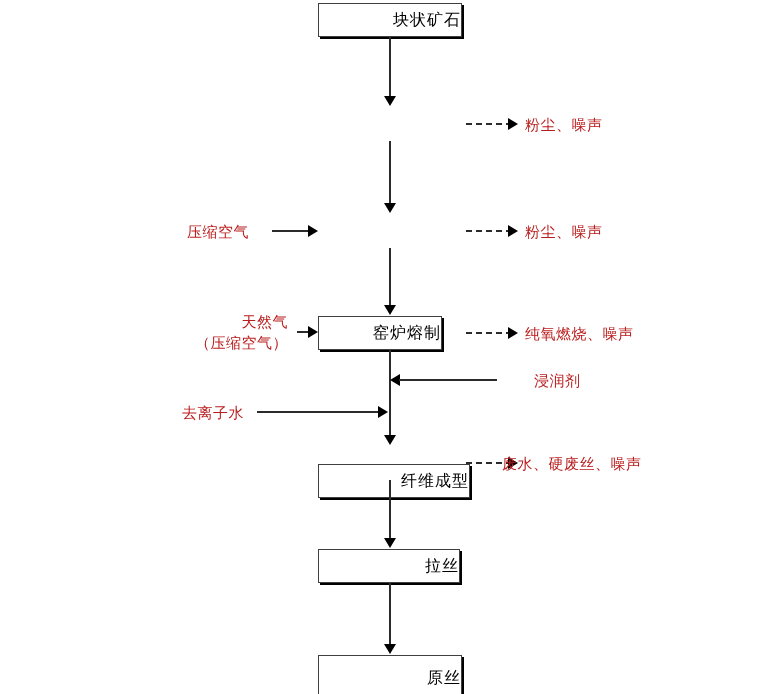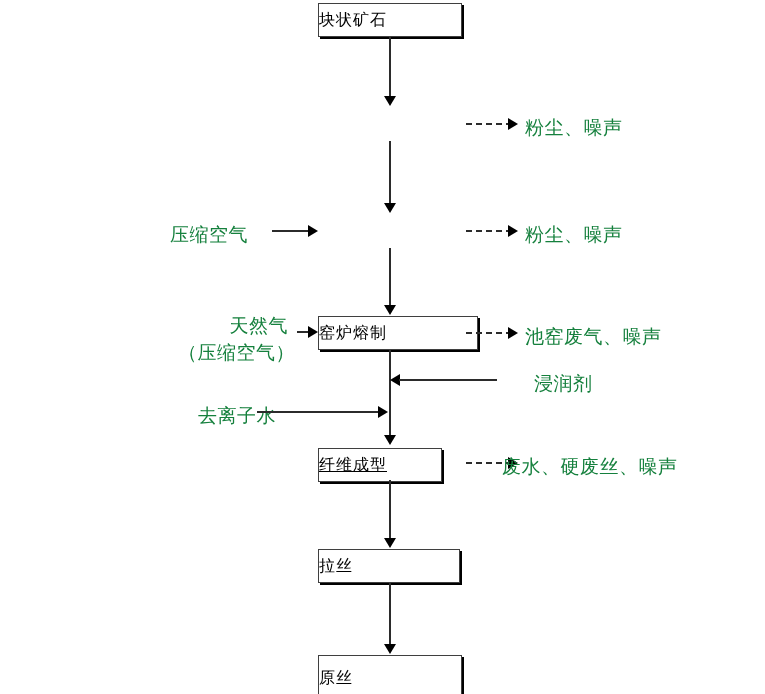--- a/index.html
+++ b/index.html
@@ -17,30 +17,30 @@
     background: #ffffff;
     overflow: hidden;
   }
   .box {
     position: absolute;
     box-sizing: border-box;
     border: 1px solid #3f3f3f;
     background: #ffffff;
     display: flex;
     align-items: center;
-    justify-content: flex-start;
+    justify-content: flex-end;
     font-size: 16px;
     color: #000000;
     letter-spacing: 1px;
     box-shadow: 2px 2px 0 0 #000000;
   }
   .label {
     position: absolute;
-    font-size: 19px;
-    color: #15803d;
+    font-size: 15px;
+    color: #b91c1c;
     white-space: nowrap;
     line-height: 1.35;
     letter-spacing: 0.5px;
   }
   .label.two-line {
     text-align: right;
     line-height: 1.4;
   }
   .vline {
     position: absolute;
@@ -86,25 +86,25 @@
 <body>
 
 <div id="canvas">
 
   <div class="box" style="left:318px; top:3px; width:144px; height:34px;">
     <span>块状矿石</span>
   </div>
 
 
 
-  <div class="box" style="left:318px; top:316px; width:160px; height:34px;">
+  <div class="box" style="left:318px; top:316px; width:124px; height:34px;">
     <span>窑炉熔制</span>
   </div>
 
-  <div class="box" style="left:318px; top:448px; width:124px; height:34px;text-decoration:underline;">
+  <div class="box" style="left:318px; top:464px; width:152px; height:34px;">
     <span>纤维成型</span>
   </div>
 
   <div class="box" style="left:318px; top:549px; width:142px; height:34px;">
     <span>拉丝</span>
   </div>
 
   <div class="box" style="left:318px; top:655px; width:144px; height:46px;">
     <span>原丝</span>
   </div>
@@ -120,48 +120,48 @@
 
   <div class="vline" style="left:389px; top:350px; height:86px;"></div>
   <div class="arrow-down" style="left:384px; top:435px;"></div>
 
   <div class="vline" style="left:389px; top:480px; height:59px;"></div>
   <div class="arrow-down" style="left:384px; top:538px;"></div>
 
   <div class="vline" style="left:389px; top:583px; height:62px;"></div>
   <div class="arrow-down" style="left:384px; top:644px;"></div>
 
-  <div class="label" style="left:170px; top:222px;">压缩空气</div>
+  <div class="label" style="left:187px; top:222px;">压缩空气</div>
   <div class="hline" style="left:272px; top:230px; width:38px;"></div>
   <div class="arrow-right" style="left:308px; top:225px;"></div>
 
   <div class="label two-line" style="left:178px; top:312px; width:110px;">
     <div>天然气</div>
     <div>（压缩空气）</div>
   </div>
   <div class="hline" style="left:297px; top:331px; width:13px;"></div>
   <div class="arrow-right" style="left:308px; top:326px;"></div>
 
   <div class="arrow-left" style="left:390px; top:374px;"></div>
   <div class="hline" style="left:399px; top:379px; width:98px;"></div>
   <div class="label" style="left:534px; top:371px;">浸润剂</div>
 
-  <div class="label" style="left:198px; top:403px;text-align:right;">去离子水</div>
+  <div class="label" style="left:182px; top:403px;text-align:right;">去离子水</div>
   <div class="hline" style="left:257px; top:411px; width:123px;"></div>
   <div class="arrow-right" style="left:378px; top:406px;"></div>
 
   <div class="dash-h" style="left:466px; top:123px; width:46px;"></div>
   <div class="arrow-right" style="left:508px; top:118px;"></div>
   <div class="label" style="left:525px; top:115px;">粉尘、噪声</div>
 
   <div class="dash-h" style="left:466px; top:230px; width:46px;"></div>
   <div class="arrow-right" style="left:508px; top:225px;"></div>
   <div class="label" style="left:525px; top:222px;">粉尘、噪声</div>
 
   <div class="dash-h" style="left:466px; top:332px; width:46px;"></div>
   <div class="arrow-right" style="left:508px; top:327px;"></div>
-  <div class="label" style="left:525px; top:324px;">池窑废气、噪声</div>
+  <div class="label" style="left:525px; top:324px;">纯氧燃烧、噪声</div>
 
   <div class="dash-h" style="left:466px; top:462px; width:46px;"></div>
   <div class="arrow-right" style="left:508px; top:457px;"></div>
   <div class="label" style="left:502px; top:454px;">废水、硬废丝、噪声</div>
 
 </div>
 
 </body></html>

